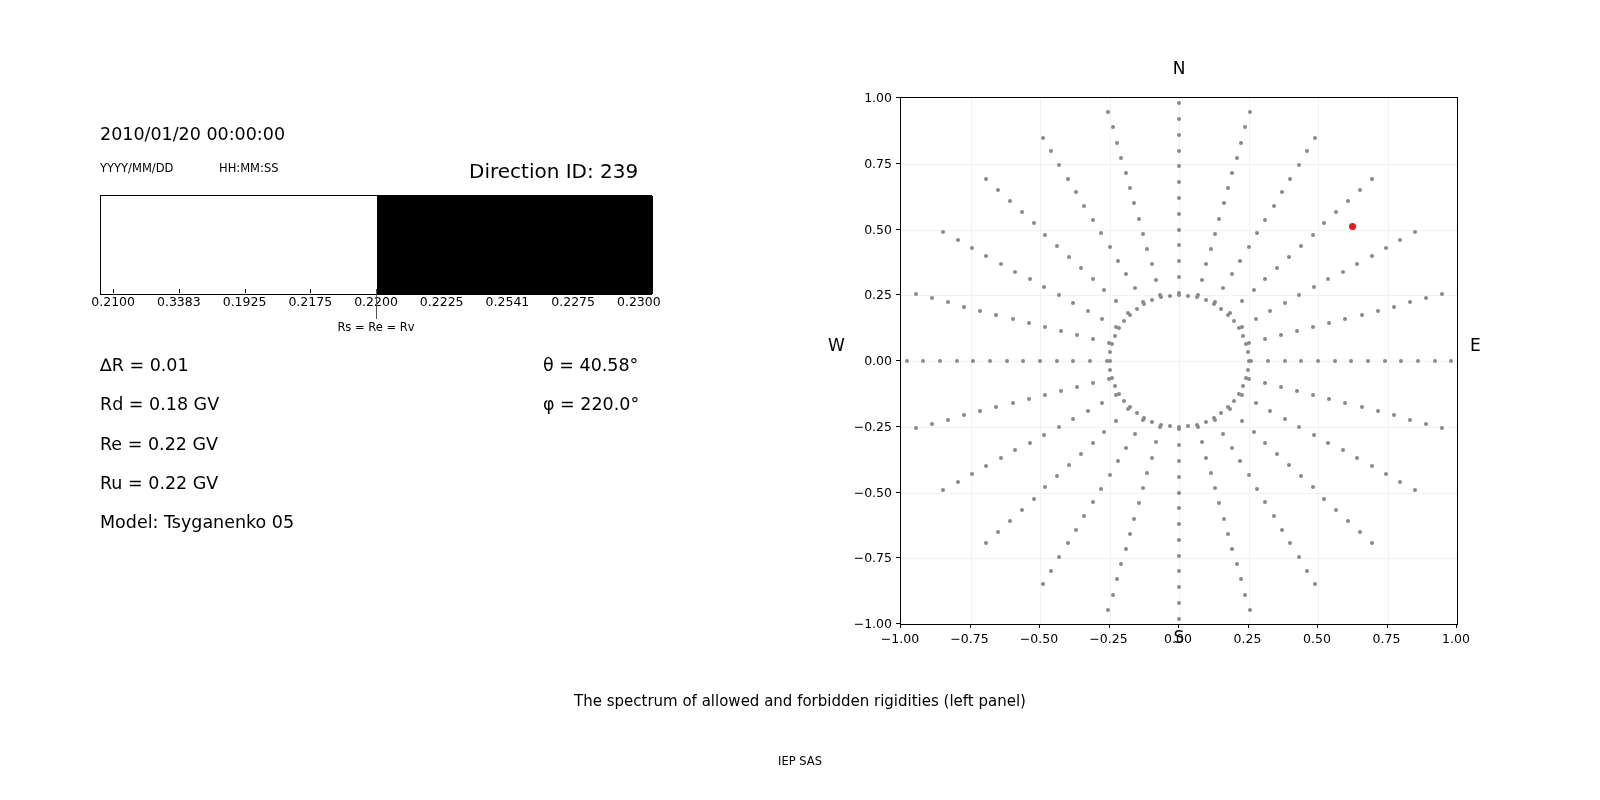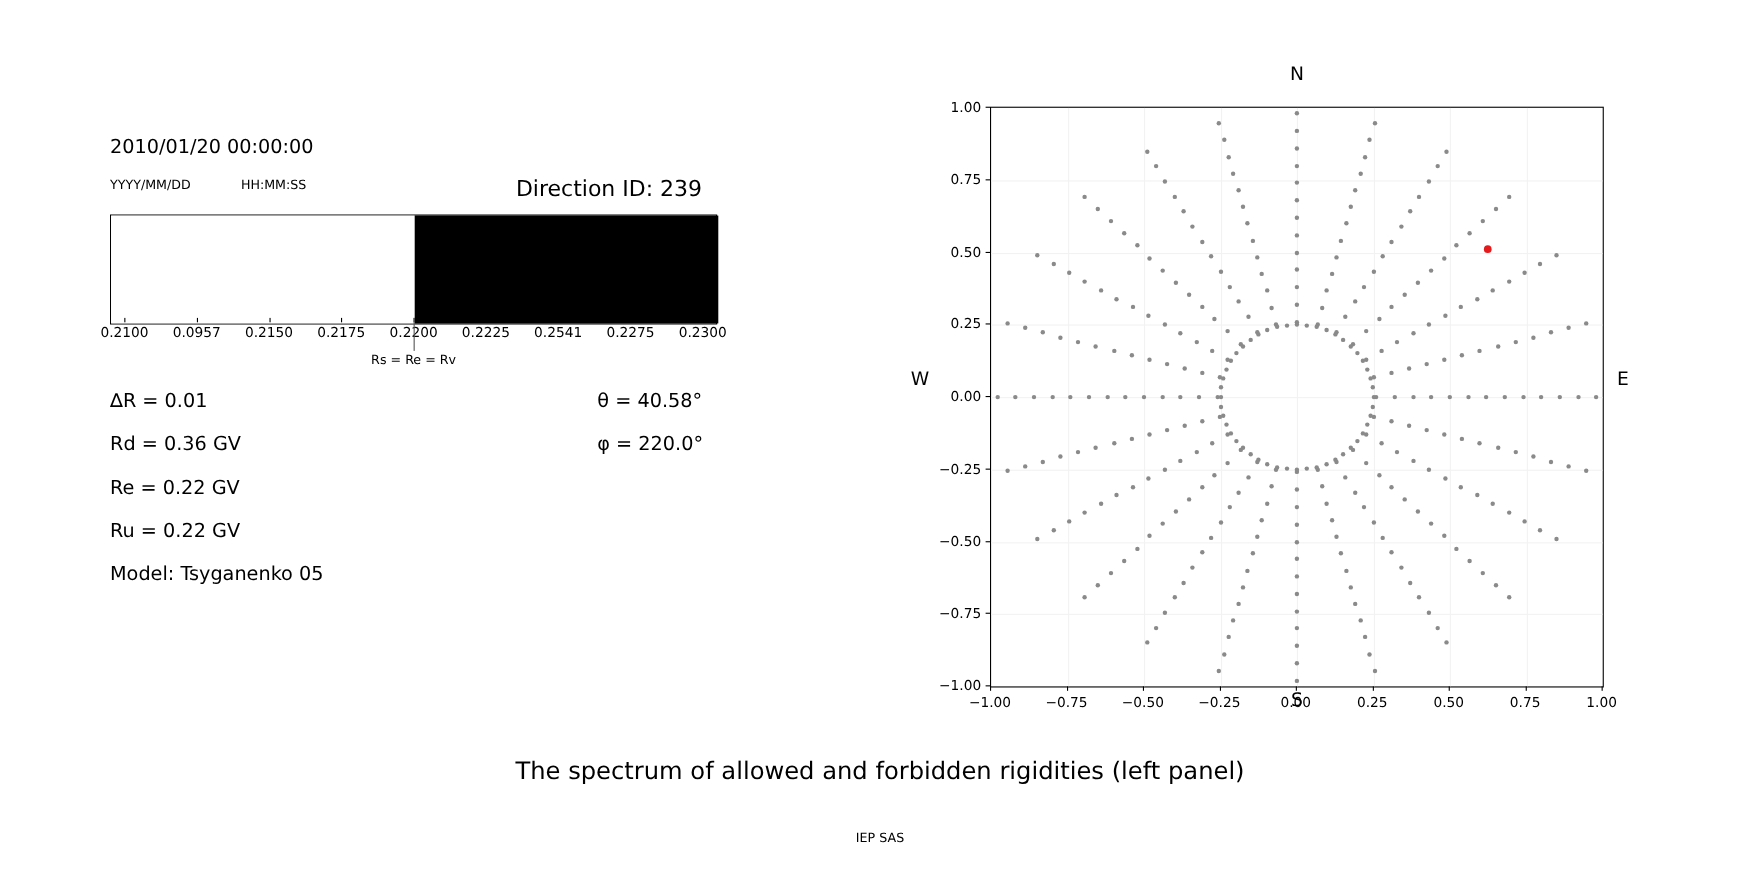--- a/index.html
+++ b/index.html
@@ -213,21 +213,21 @@
 
   
   #caption {
     position: absolute;
     left: 0;
     top: 686px;
     width: 1600px;
     text-align: center;
   }
   #caption .cap-line {
-    font-size: 22px;
+    font-size: 15px;
     line-height: 31px;
   }
   #footer {
     position: absolute;
     left: 0;
     top: 754px;
     width: 1600px;
     text-align: center;
     font-size: 11.5px;
   }
@@ -248,41 +248,41 @@
 
   <div id="spectrum-wrap">
     <div id="spectrum-allowed" style="left: 0px; width: 276px; background: rgb(255, 255, 255);"></div>
     <div id="spectrum-forbidden" style="left: 276px; width: 276px; background: rgb(0, 0, 0);"></div>
   </div>
 
   <div id="spectrum-axis">
       <div class="tick" style="left: 13.1429px;"></div>
       <div class="ticklabel" style="left: 13.1429px;">0.2100</div>
       <div class="tick" style="left: 78.8571px;"></div>
-      <div class="ticklabel" style="left: 78.8571px;">0.0957</div>
+      <div class="ticklabel" style="left: 78.8571px;">0.3383</div>
       <div class="tick" style="left: 144.571px;"></div>
-      <div class="ticklabel" style="left: 144.571px;">0.2150</div>
+      <div class="ticklabel" style="left: 144.571px;">0.1925</div>
       <div class="tick" style="left: 210.286px;"></div>
       <div class="ticklabel" style="left: 210.286px;">0.2175</div>
       <div class="tick" style="left: 276px;"></div>
       <div class="ticklabel" style="left: 276px;">0.2200</div>
       <div class="tick" style="left: 341.714px;"></div>
       <div class="ticklabel" style="left: 341.714px;">0.2225</div>
       <div class="tick" style="left: 407.429px;"></div>
       <div class="ticklabel" style="left: 407.429px;">0.2541</div>
       <div class="tick" style="left: 473.143px;"></div>
       <div class="ticklabel" style="left: 473.143px;">0.2275</div>
       <div class="tick" style="left: 538.857px;"></div>
       <div class="ticklabel" style="left: 538.857px;">0.2300</div>
       <div id="rs-pointer-line" style="left: 276px;"></div>
       <div id="rs-pointer-label" style="left: 276px;">Rs = Re = Rv</div>
     </div>
 
   <div class="param" id="p-dr">∆R = 0.01</div>
-  <div class="param" id="p-rd">Rd = 0.36 GV</div>
+  <div class="param" id="p-rd">Rd = 0.18 GV</div>
   <div class="param" id="p-re">Re = 0.22 GV</div>
   <div class="param" id="p-ru">Ru = 0.22 GV</div>
   <div class="param" id="p-model">Model: Tsyganenko 05</div>
   <div class="param" id="p-theta">θ = 40.58°</div>
   <div class="param" id="p-phi">φ = 220.0°</div>
 </div>
 
 <div id="right-panel">
   <div id="plot-frame">
       <div class="gridline-v" style="left: 69.5px;"></div>

